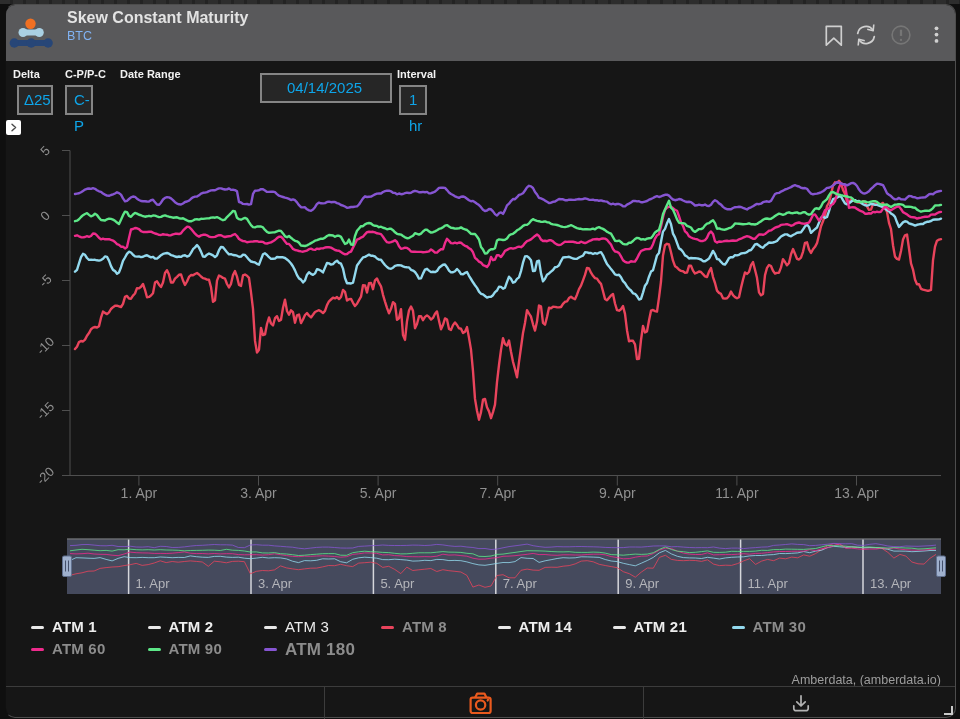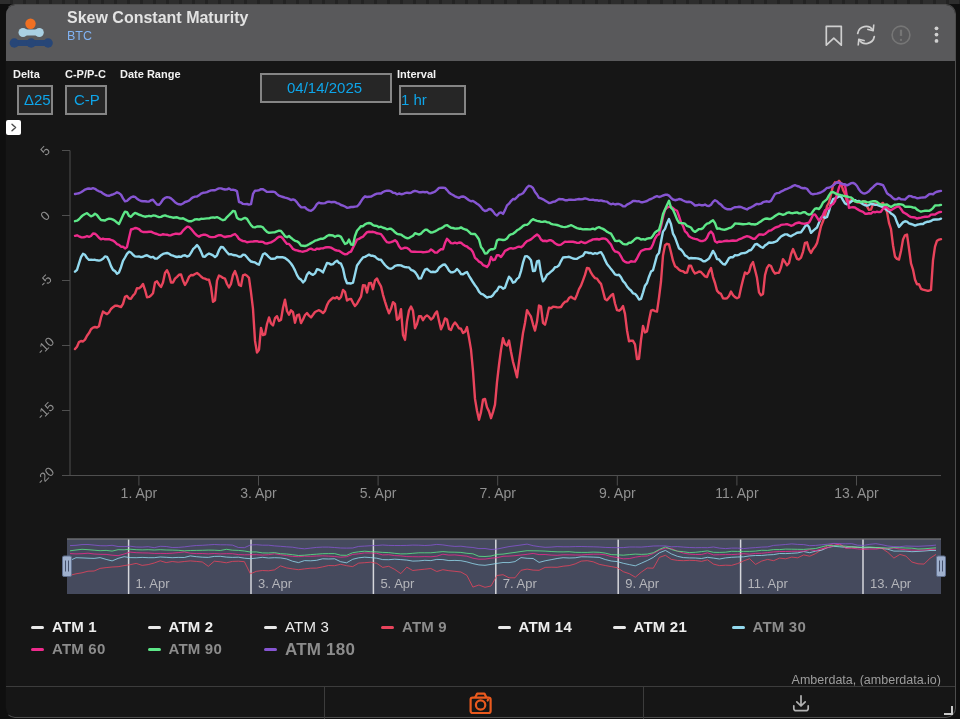--- a/index.html
+++ b/index.html
@@ -46,23 +46,23 @@
           <circle cx="131.5" cy="13.6" r="1.9"></circle>
           <circle cx="131.5" cy="19.9" r="1.9"></circle>
         </g>
     </svg>
   </div>
   <div class="ctl-label" style="left:7px;top:63px">Delta</div>
   <div class="ctl-label" style="left:59px;top:63px">C-P/P-C</div>
   <div class="ctl-label" style="left:114px;top:63px">Date Range</div>
   <div class="ctl-label" style="left:391px;top:63px">Interval</div>
   <div class="inp" style="left:11px;top:80px;width:36px;padding-left:5px">Δ25</div>
-  <div class="inp" style="left:59px;top:80px;width:42px;padding-left:7px">C-P</div>
+  <div class="inp" style="left:59px;top:80px;width:28px;padding-left:7px">C-P</div>
   <div class="inp" style="left:254px;top:68px;width:132px;padding-left:25px">04/14/2025</div>
-  <div class="inp" style="left:393px;top:80px;width:67px;">1 hr</div>
+  <div class="inp" style="left:393px;top:80px;width:28px;padding-left:8px">1 hr</div>
   <div class="expander"><svg width="15" height="15" viewBox="0 0 15 15" fill="none" stroke="#4a4a4a" stroke-width="1.4" stroke-linejoin="round" stroke-linecap="round">
         <path d="M6 4.2l3.6 3.3L6 10.8"></path>
       </svg></div>
   <div class="credits">Amberdata, (amberdata.io)</div>
   <div class="footer">
     <div class="fdiv" style="left:318px"></div>
     <div class="fdiv" style="left:637px"></div>
     <svg width="26" height="24" viewBox="0 0 26 24" style="position:absolute;left:462px;top:5px" fill="none" stroke="#ea5a1e" stroke-width="2.2" stroke-linejoin="round">
       <rect x="2.6" y="5.6" width="20" height="15.4" rx="2"></rect>
       <path d="M7.2 5.6l2-4h7.2l2 4"></path>
@@ -138,21 +138,21 @@
     <rect x="936.5" y="556" width="9" height="20.5" rx="1.5" fill="#9fb0cd" stroke="#61708f"></rect>
     <path d="M939.5 560.5v11M942.5 560.5v11" stroke="#44506b"></path>
   </svg>
 <div style="position:absolute;left:31px;top:626px;width:13px;height:3px;border-radius:2px;background:#e8e8e8"></div>
 <div style="position:absolute;left:52px;top:618px;font-size:15px;font-weight:bold;color:#ededed;letter-spacing:0.2px;white-space:nowrap">ATM 1</div>
 <div style="position:absolute;left:147.5px;top:626px;width:13px;height:3px;border-radius:2px;background:#e8e8e8"></div>
 <div style="position:absolute;left:168.5px;top:618px;font-size:15px;font-weight:bold;color:#ededed;letter-spacing:0.2px;white-space:nowrap">ATM 2</div>
 <div style="position:absolute;left:264px;top:626px;width:13px;height:3px;border-radius:2px;background:#e8e8e8"></div>
 <div style="position:absolute;left:285px;top:618px;font-size:15px;font-weight:normal;color:#ededed;letter-spacing:0.2px;white-space:nowrap">ATM 3</div>
 <div style="position:absolute;left:381px;top:626px;width:13px;height:3px;border-radius:2px;background:#e9445c"></div>
-<div style="position:absolute;left:402px;top:618px;font-size:15px;font-weight:bold;color:#8c8c8c;letter-spacing:0.2px;white-space:nowrap">ATM 9</div>
+<div style="position:absolute;left:402px;top:618px;font-size:15px;font-weight:bold;color:#8c8c8c;letter-spacing:0.2px;white-space:nowrap">ATM 8</div>
 <div style="position:absolute;left:497.5px;top:626px;width:13px;height:3px;border-radius:2px;background:#e8e8e8"></div>
 <div style="position:absolute;left:518.5px;top:618px;font-size:15px;font-weight:bold;color:#ededed;letter-spacing:0.2px;white-space:nowrap">ATM 14</div>
 <div style="position:absolute;left:612.5px;top:626px;width:13px;height:3px;border-radius:2px;background:#e8e8e8"></div>
 <div style="position:absolute;left:633.5px;top:618px;font-size:15px;font-weight:bold;color:#ededed;letter-spacing:0.2px;white-space:nowrap">ATM 21</div>
 <div style="position:absolute;left:731.5px;top:626px;width:13px;height:3px;border-radius:2px;background:#93d9ee"></div>
 <div style="position:absolute;left:752.5px;top:618px;font-size:15px;font-weight:bold;color:#8c8c8c;letter-spacing:0.2px;white-space:nowrap">ATM 30</div>
 <div style="position:absolute;left:31px;top:648px;width:13px;height:3px;border-radius:2px;background:#ee2b8c"></div>
 <div style="position:absolute;left:52px;top:640px;font-size:15px;font-weight:bold;color:#8c8c8c;letter-spacing:0.2px;white-space:nowrap">ATM 60</div>
 <div style="position:absolute;left:147.5px;top:648px;width:13px;height:3px;border-radius:2px;background:#5de788"></div>
 <div style="position:absolute;left:168.5px;top:640px;font-size:15px;font-weight:bold;color:#8c8c8c;letter-spacing:0.2px;white-space:nowrap">ATM 90</div>

